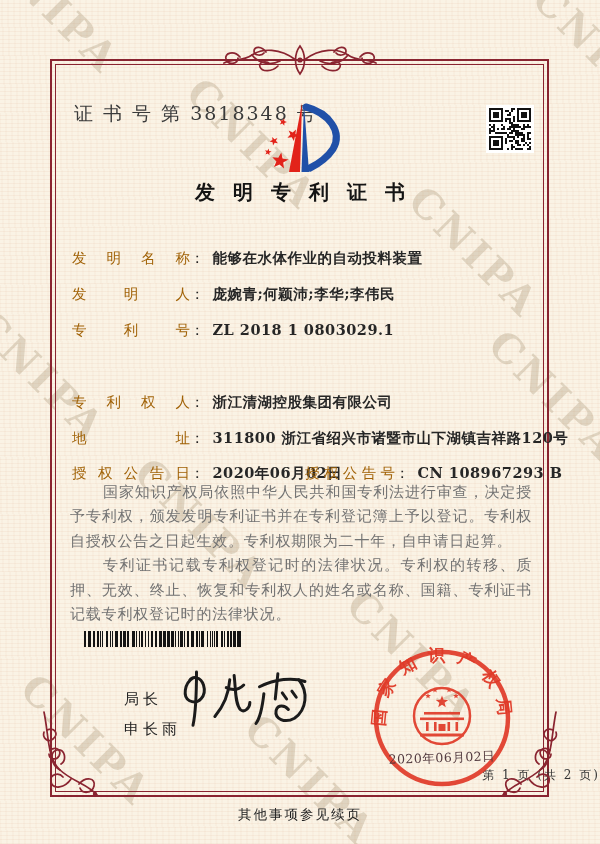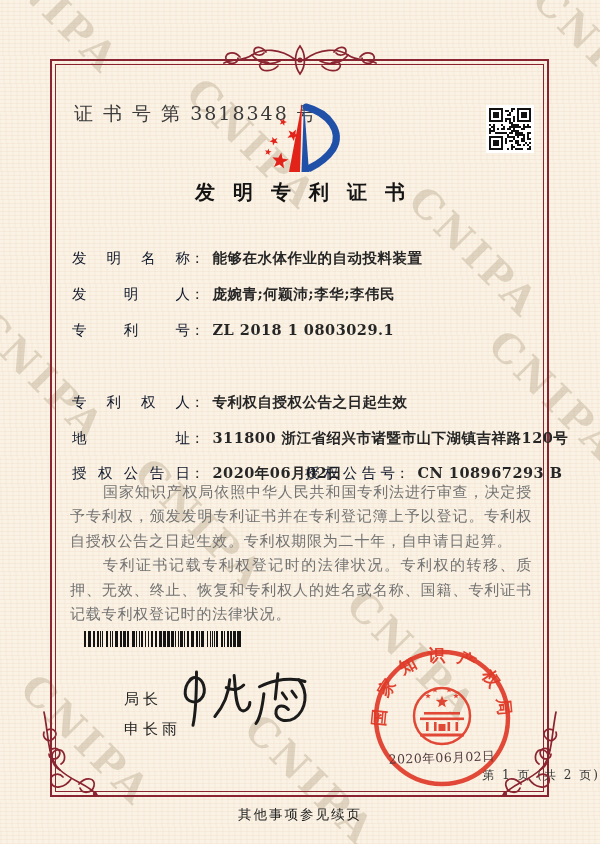--- a/index.html
+++ b/index.html
@@ -14,21 +14,21 @@
     pointer-events:none;z-index:1;}
   .frame-outer{position:absolute;left:50px;top:59px;width:495px;height:734px;
     border:2.5px solid #8a2430;z-index:2;}
   .frame-inner{position:absolute;inset:3px;border:1px solid #8a2430;}
   .abs{position:absolute;z-index:3;}
   .cert-no{left:74px;top:101px;font-size:19px;letter-spacing:2px;color:#3a3a3a;}
   .title{left:0;top:179px;width:100%;text-align:center;font-size:20px;font-weight:600;
     letter-spacing:18px;text-indent:18px;color:#141414;}
   .frow{left:72px;width:460px;height:18px;font-size:14.5px;color:#262626;white-space:nowrap;}
   .f-label{display:inline-block;width:118px;text-align:justify;text-align-last:justify;
-    vertical-align:bottom;color:#0f172a;}
+    vertical-align:bottom;color:#a16207;}
   .f-colon{display:inline-block;margin-right:8px;}
   .f-value{letter-spacing:.5px;font-weight:bold;}
   .pair2{position:absolute;left:233px;top:0;}
   .pair2 .f-label{width:90px;}
   .paras{left:70px;top:480px;width:462px;font-size:15px;line-height:1.63;
     letter-spacing:.8px;color:#737373;text-align:justify;}
   .paras p{margin:0;text-indent:2.2em;}
   .signer{left:88px;top:690px;font-size:15px;letter-spacing:4px;color:#222;margin-left:36px;}
   .signer div{margin-bottom:11px;}
   .pageinfo{left:0;top:767px;width:100%;text-align:right;font-size:12px;
@@ -340,21 +340,21 @@
   <div class="abs frow" style="top:249px">
     <span class="f-label">发明名称</span><span class="f-colon">：</span><span class="f-value">能够在水体作业的自动投料装置</span>
   </div>
   <div class="abs frow" style="top:285px">
     <span class="f-label">发明人</span><span class="f-colon">：</span><span class="f-value">庞婉青;何颖沛;李华;李伟民</span>
   </div>
   <div class="abs frow" style="top:321px">
     <span class="f-label">专利号</span><span class="f-colon">：</span><span class="f-value">ZL 2018 1 0803029.1</span>
   </div>
   <div class="abs frow" style="top:393px">
-    <span class="f-label">专利权人</span><span class="f-colon">：</span><span class="f-value">专利权自授权公告之日起生效</span>
+    <span class="f-label">专利权人</span><span class="f-colon">：</span><span class="f-value">浙江清湖控股集团有限公司</span>
   </div>
   <div class="abs frow" style="top:429px">
     <span class="f-label">地址</span><span class="f-colon">：</span><span class="f-value">311800 浙江省绍兴市诸暨市山下湖镇吉祥路120号</span>
   </div>
   <div class="abs frow" style="top:464px">
     <span class="f-label">授权公告日</span><span class="f-colon">：</span><span class="f-value">2020年06月02日</span>
     <span class="pair2">
       <span class="f-label">授权公告号</span><span class="f-colon">：</span><span class="f-value">CN 108967293 B</span>
     </span>
   </div>

